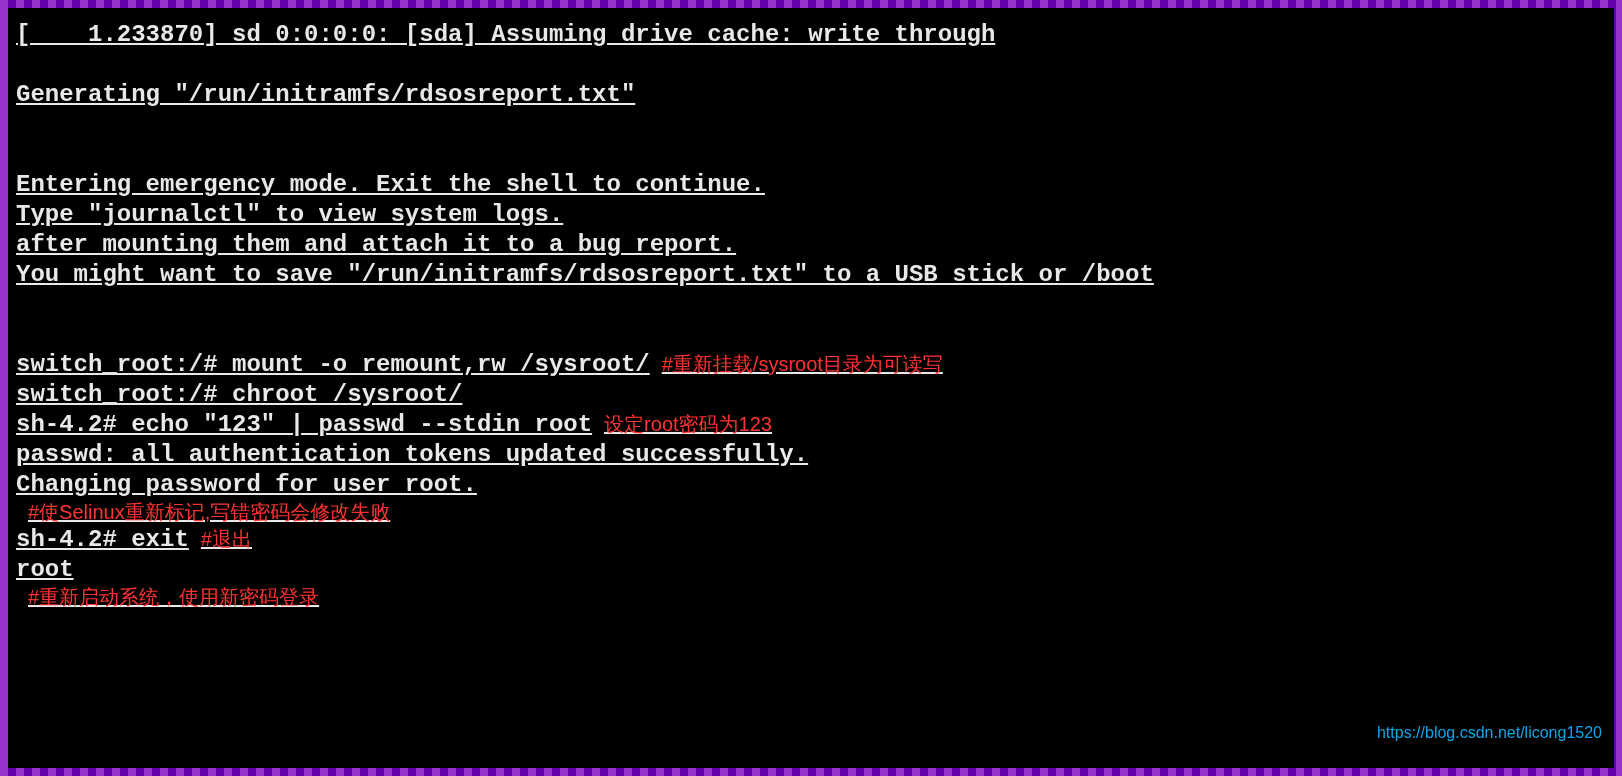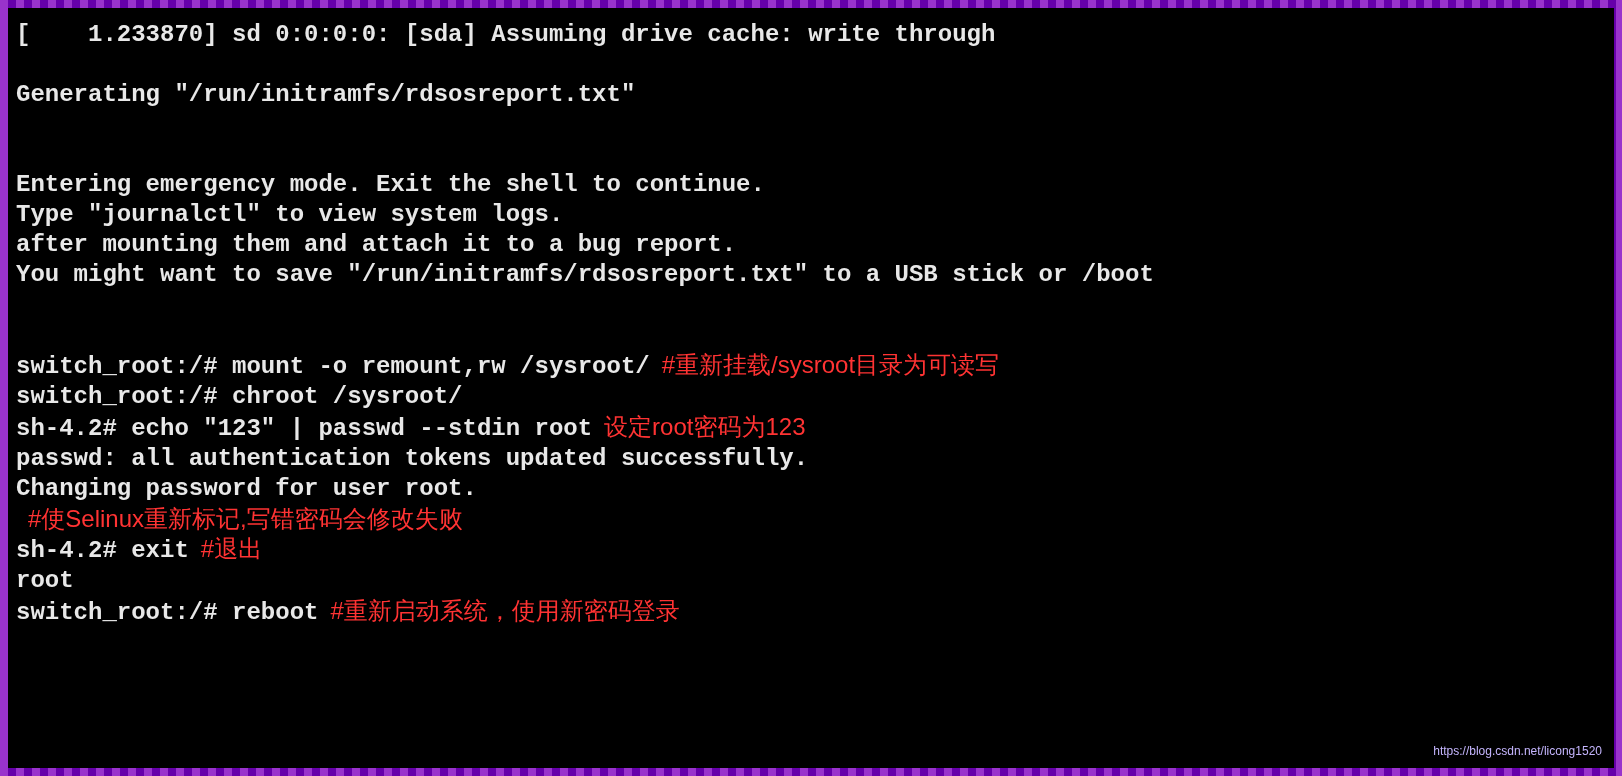--- a/index.html
+++ b/index.html
@@ -31,40 +31,41 @@
       height: 100%;
       background: #000;
       padding: 12px 8px;
       font-family: 'Courier New', monospace;
       font-size: 24px;
       font-weight: bold;
       color: #e8e8e8;
       line-height: 1.25;
       position: relative;
       overflow: hidden;
+      text-decoration: underline;
     }
     .line {
       white-space: pre;
       display: block;
       min-height: 30px;
     }
     .annotation {
       color: #ff3333;
       font-family: Arial, 'Microsoft YaHei', sans-serif;
-      font-size: 24px;
+      font-size: 20px;
       font-weight: normal;
       white-space: normal;
     }
     .watermark {
       position: absolute;
-      bottom: 9px;
+      bottom: 25px;
       right: 12px;
-      color: #c4b5fd;
+      color: #0ea5e9;
       font-family: Arial, sans-serif;
-      font-size: 12px;
+      font-size: 16px;
       font-weight: normal;
     }
     .row {
       display: flex;
       align-items: baseline;
       flex-wrap: nowrap;
     }
     .row .line {
       flex-shrink: 0;
     }
@@ -112,19 +113,18 @@
     </div>
 
     <div class="row">
       <span class="line">sh-4.2# exit</span>
       <span class="annotation">#退出</span>
     </div>
 
     <span class="line">root</span>
 
     <div class="row">
-      <span class="line">switch_root:/# reboot</span>
       <span class="annotation">#重新启动系统，使用新密码登录</span>
     </div>
 
     <div class="watermark">https://blog.csdn.net/licong1520</div>
   </div>
 </div>
 
 </body></html>

